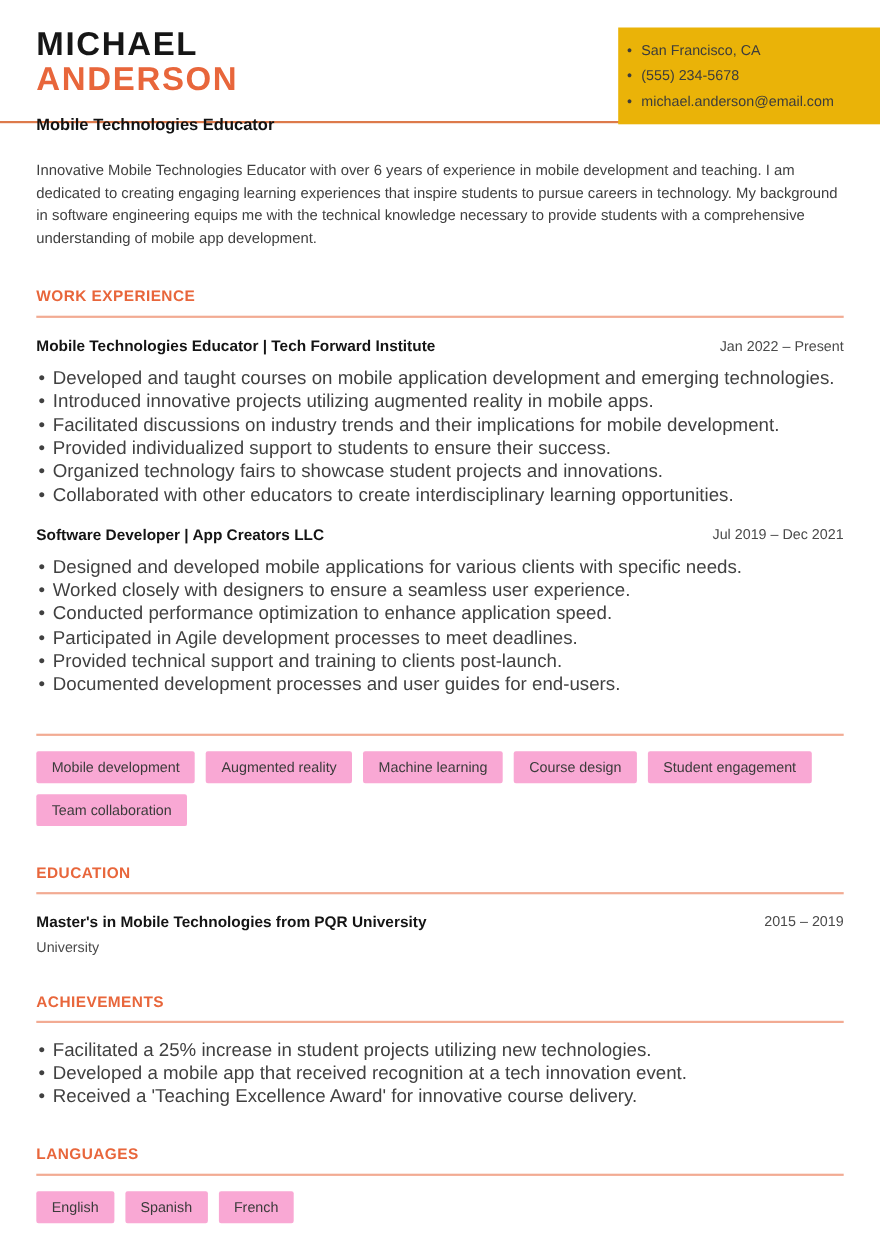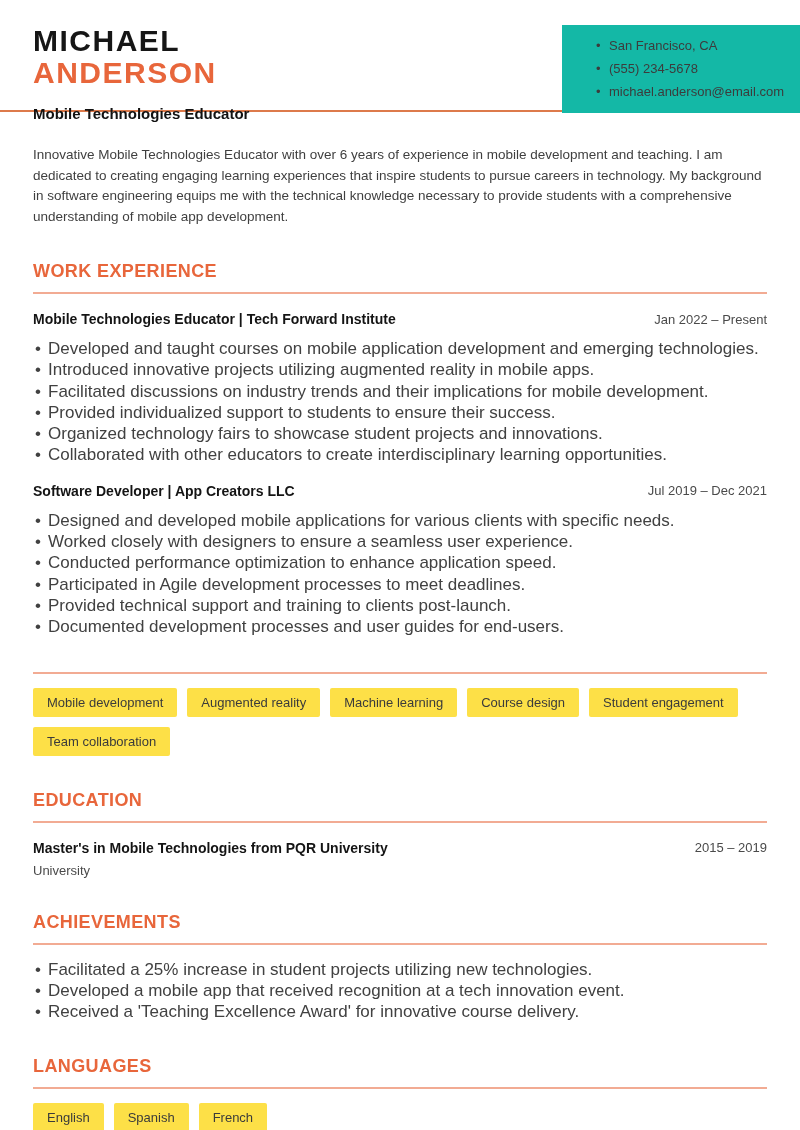--- a/index.html
+++ b/index.html
@@ -15,58 +15,58 @@
   
   .header { position: relative; padding: 25px 33px 0 33px; height: 110px; }
   .name-block { line-height: 32px; }
   .name-first { font-size: 30px; font-weight: 800; letter-spacing: 1.5px; color: #161616; display: block; }
   .name-last  { font-size: 30px; font-weight: 800; letter-spacing: 1.5px; color: #e8663b; display: block; }
   .header-role { margin-top: 16px; font-size: 15px; font-weight: 700; color: #121212; }
 
   .contact-box {
     position: absolute; top: 25px; right: 0;
     width: 238px; height: 88px;
-    background: #14b8a6;
-    padding: 13px 8px 0 34px;
+    background: #eab308;
+    padding: 13px 8px 0 8px;
   }
   .contact-box ul { list-style: none; }
   .contact-box li {
     position: relative; padding-left: 13px;
     font-size: 13px; color: #3c3c3c; line-height: 15px;
     margin-bottom: 8px;
   }
   .contact-box li::before { content: "•"; position: absolute; left: 0; color: #3c3c3c; }
 
   .top-divider { height: 2px; background: #dd7a4b; border: none; }
 
   
   .main { padding: 0 33px; }
 
   .summary { margin-top: 33px; font-size: 13.5px; line-height: 20.5px; color: #3f3f3f; }
 
   .section { margin-top: 34px; }
-  .section-title { color: #e8663b; font-size: 18px; font-weight: 700; letter-spacing: 0.4px; }
+  .section-title { color: #e8663b; font-size: 14px; font-weight: 700; letter-spacing: 0.4px; }
   .section-rule { height: 2px; background: #e8663b; opacity: 0.55; border: none; margin-top: 10px; }
 
   .job { margin-top: 17px; }
   .job + .job { margin-top: 17px; }
   .row-header { display: flex; justify-content: space-between; align-items: center; }
   .row-title { font-size: 14px; font-weight: 700; color: #141414; }
   .row-date { font-size: 13px; color: #4a4a4a; white-space: nowrap; }
 
   ul.bullets { list-style: none; margin-top: 11px; }
   ul.bullets li {
     position: relative; padding-left: 15px;
     font-size: 17px; color: #414141; line-height: 21.3px;
   }
   ul.bullets li::before { content: "•"; position: absolute; left: 2px; color: #414141; }
 
   .tags { display: flex; gap: 10px; margin-top: 14px; flex-wrap: wrap; }
   .tag {
-    background: #fde047; color: #3b3b3b;
+    background: #f9a8d4; color: #3b3b3b;
     font-size: 13px; line-height: 13px;
     padding: 8px 14px; border-radius: 2px;
   }
 
   .edu-entry { margin-top: 17px; }
   .edu-sub { margin-top: 7px; font-size: 13px; color: #4a4a4a; }
 </style>
 </head>
 <body>
 

